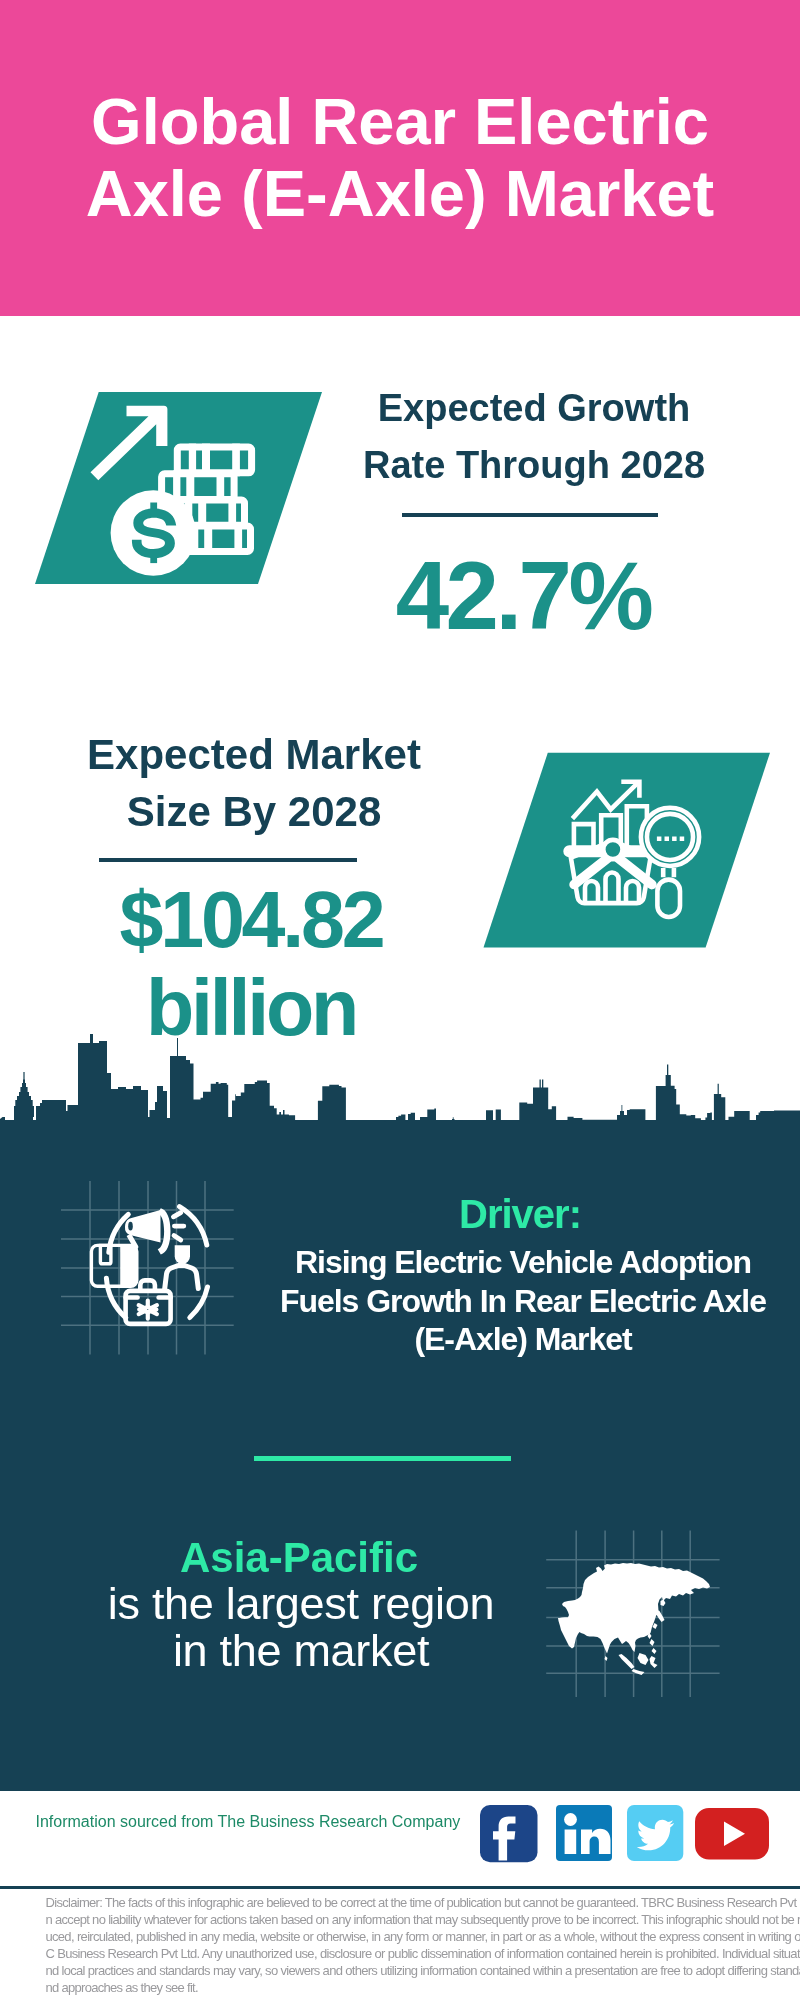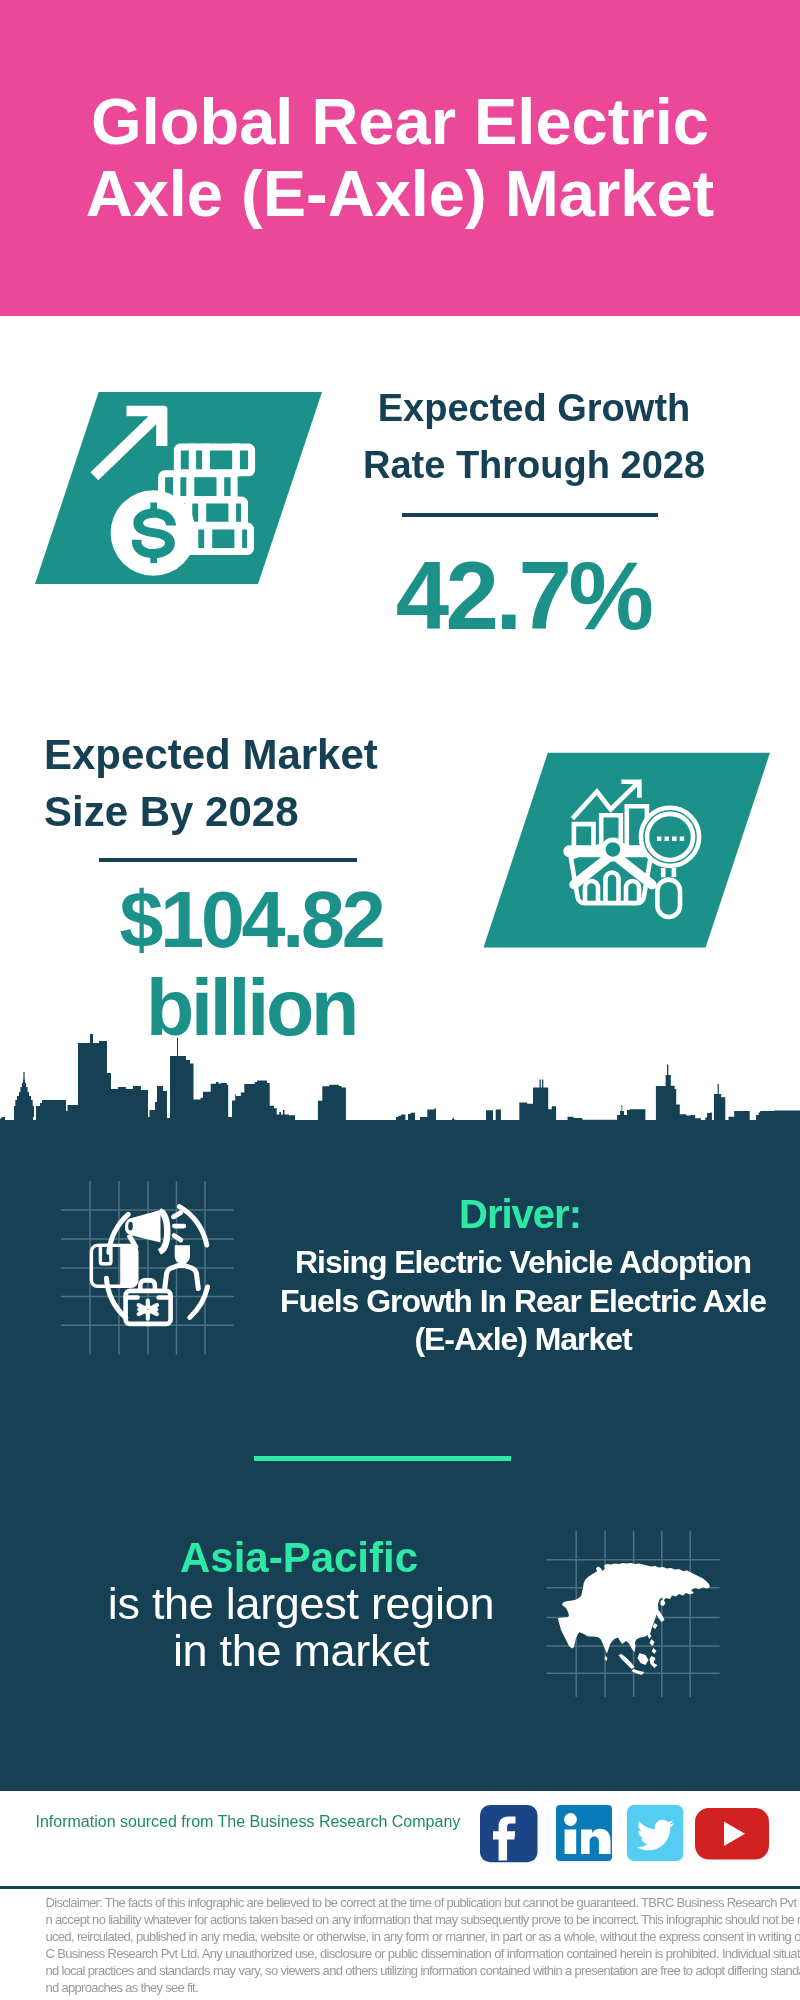--- a/index.html
+++ b/index.html
@@ -23,21 +23,21 @@
   .para svg{display:block;}
 
   
   .b1-title{position:absolute;left:324px;top:380px;width:420px;text-align:center;
        color:#164154;font-size:38px;font-weight:bold;line-height:57px;}
   .b1-rule{position:absolute;left:402px;top:513px;width:256px;height:4px;background:#164154;}
   .b1-value{position:absolute;left:313px;top:548px;width:420px;text-align:center;
        color:#1b9189;font-size:96px;font-weight:bold;line-height:96px;letter-spacing:-3.5px;}
 
   
-  .b2-title{position:absolute;left:44px;top:726px;width:420px;text-align:left;
+  .b2-title{position:absolute;left:44px;top:726px;width:420px;text-align:center;
        color:#164154;font-size:42px;font-weight:bold;line-height:57px;}
   .b2-rule{position:absolute;left:99px;top:858px;width:258px;height:4px;background:#164154;}
   .b2-value{position:absolute;left:41px;top:876px;width:420px;text-align:center;
        color:#1b9189;font-size:79px;font-weight:bold;line-height:88px;letter-spacing:-3.2px;}
 
   
   .dark-body{position:absolute;left:0;top:1120px;width:800px;height:670px;background:#164154;}
   .skyline{position:absolute;left:0;top:1028px;width:800px;height:94px;}
 
   

